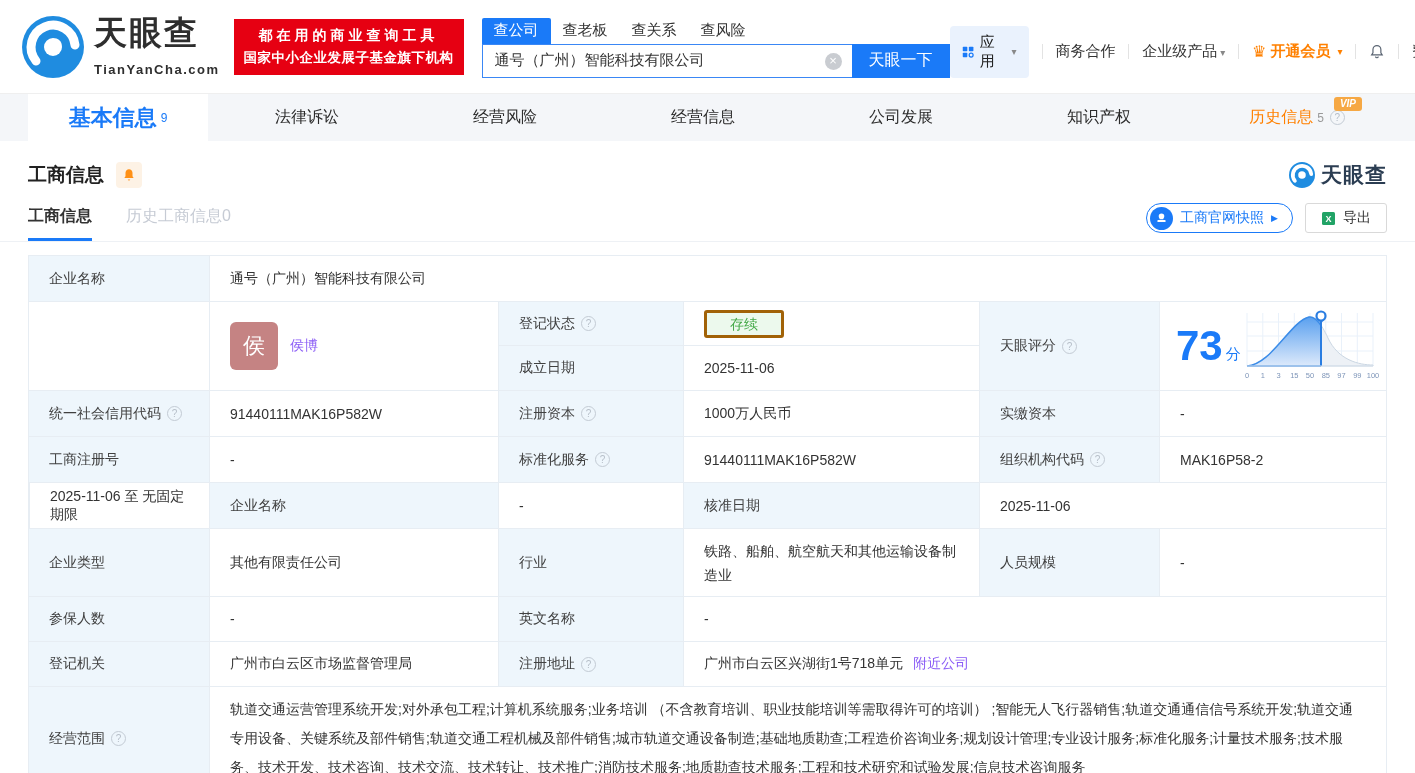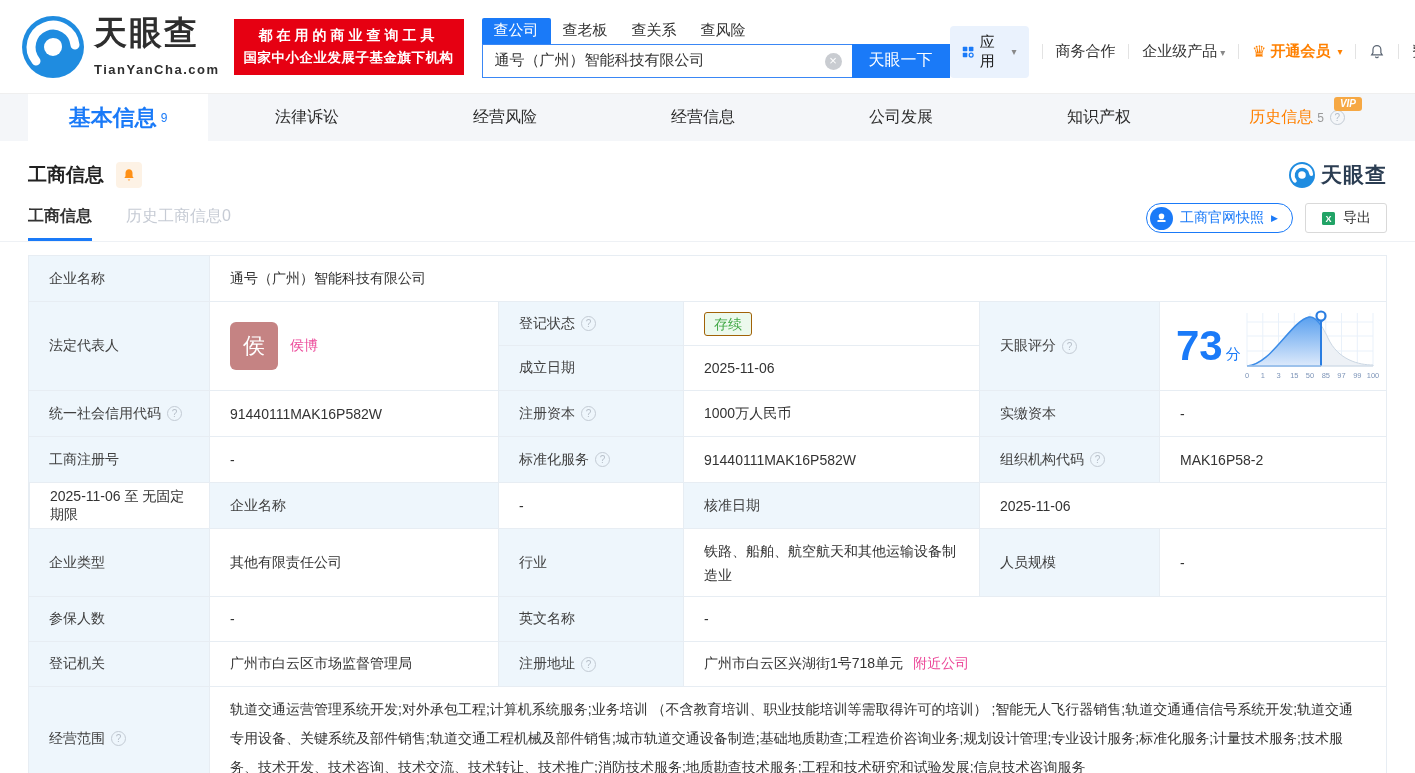--- a/index.html
+++ b/index.html
@@ -75,23 +75,23 @@
   .r2 { grid-template-rows:44px 44px; }
   .r3,.r4,.r5 { grid-template-rows:45px; }
   .r6 { grid-template-rows:67px; }
   .r7,.r8 { grid-template-rows:44px; }
   .span-rest { grid-column:2 / 7; }
   .span-right { grid-column:4 / 7; }
   .bb { border-bottom:1px solid #e7edf3; }
   .gc1{grid-column:1} .gc2{grid-column:2} .gc3{grid-column:3} .gc4{grid-column:4} .gc5{grid-column:5} .gc6{grid-column:6}
   .gr1{grid-row:1} .gr2{grid-row:2} .grspan{grid-row:1/3}
   .avatar { width:48px; height:48px; border-radius:6px; background:#c58383; color:#fff; font-size:22px; display:flex; align-items:center; justify-content:center; flex:none; }
-  .link { color:#ec4899; cursor:pointer; text-decoration:none; }
+  .link { color:#8b5cf6; cursor:pointer; text-decoration:none; }
   .rep-name { margin-left:12px; }
-  .badge-green { color:#44a948; background:#ecf9ed; border:1px solid #a16207; border-radius:3px; padding:2px 9px; font-size:14px; line-height:18px; }
+  .badge-green { color:#44a948; background:#ecf9ed; border:3px solid #a16207; border-radius:3px; padding:2px 23px; font-size:14px; line-height:18px; }
   .wrap2 { line-height:24px; }
   .score-cell { padding:0 8px 0 16px; }
   .score-num { font-size:42px; font-weight:bold; color:#1a7af8; line-height:1; }
   .score-unit { font-size:15px; color:#1a7af8; margin:16px 0 0 3px; }
   .score-chart { margin-left:auto; flex:none; }
   .scope-row .cell { align-items:flex-start; }
   .scope-row .lbl { align-items:center; }
   .scope-val { padding:8px 20px 8px 20px; line-height:29px; }
   .addr-link { margin-left:10px; }
 </style>
@@ -235,21 +235,20 @@
   </div>
 
   <div class="biz-table">
 
     <div class="trow r1">
       <div class="cell lbl first">企业名称</div>
       <div class="cell span-rest">通号（广州）智能科技有限公司</div>
     </div>
 
     <div class="trow r2">
-      <div class="cell lbl first gc1 grspan">法定代表人</div>
       <div class="cell gc2 grspan">
         <span class="avatar">侯</span>
         <a class="link rep-name">侯博</a>
       </div>
       <div class="cell lbl gc3 gr1 bb">
         <span>登记状态</span>
           <span class="q-icon">?</span>
       </div>
       <div class="cell gc4 gr1 bb">
         <span class="badge-green">存续</span>

